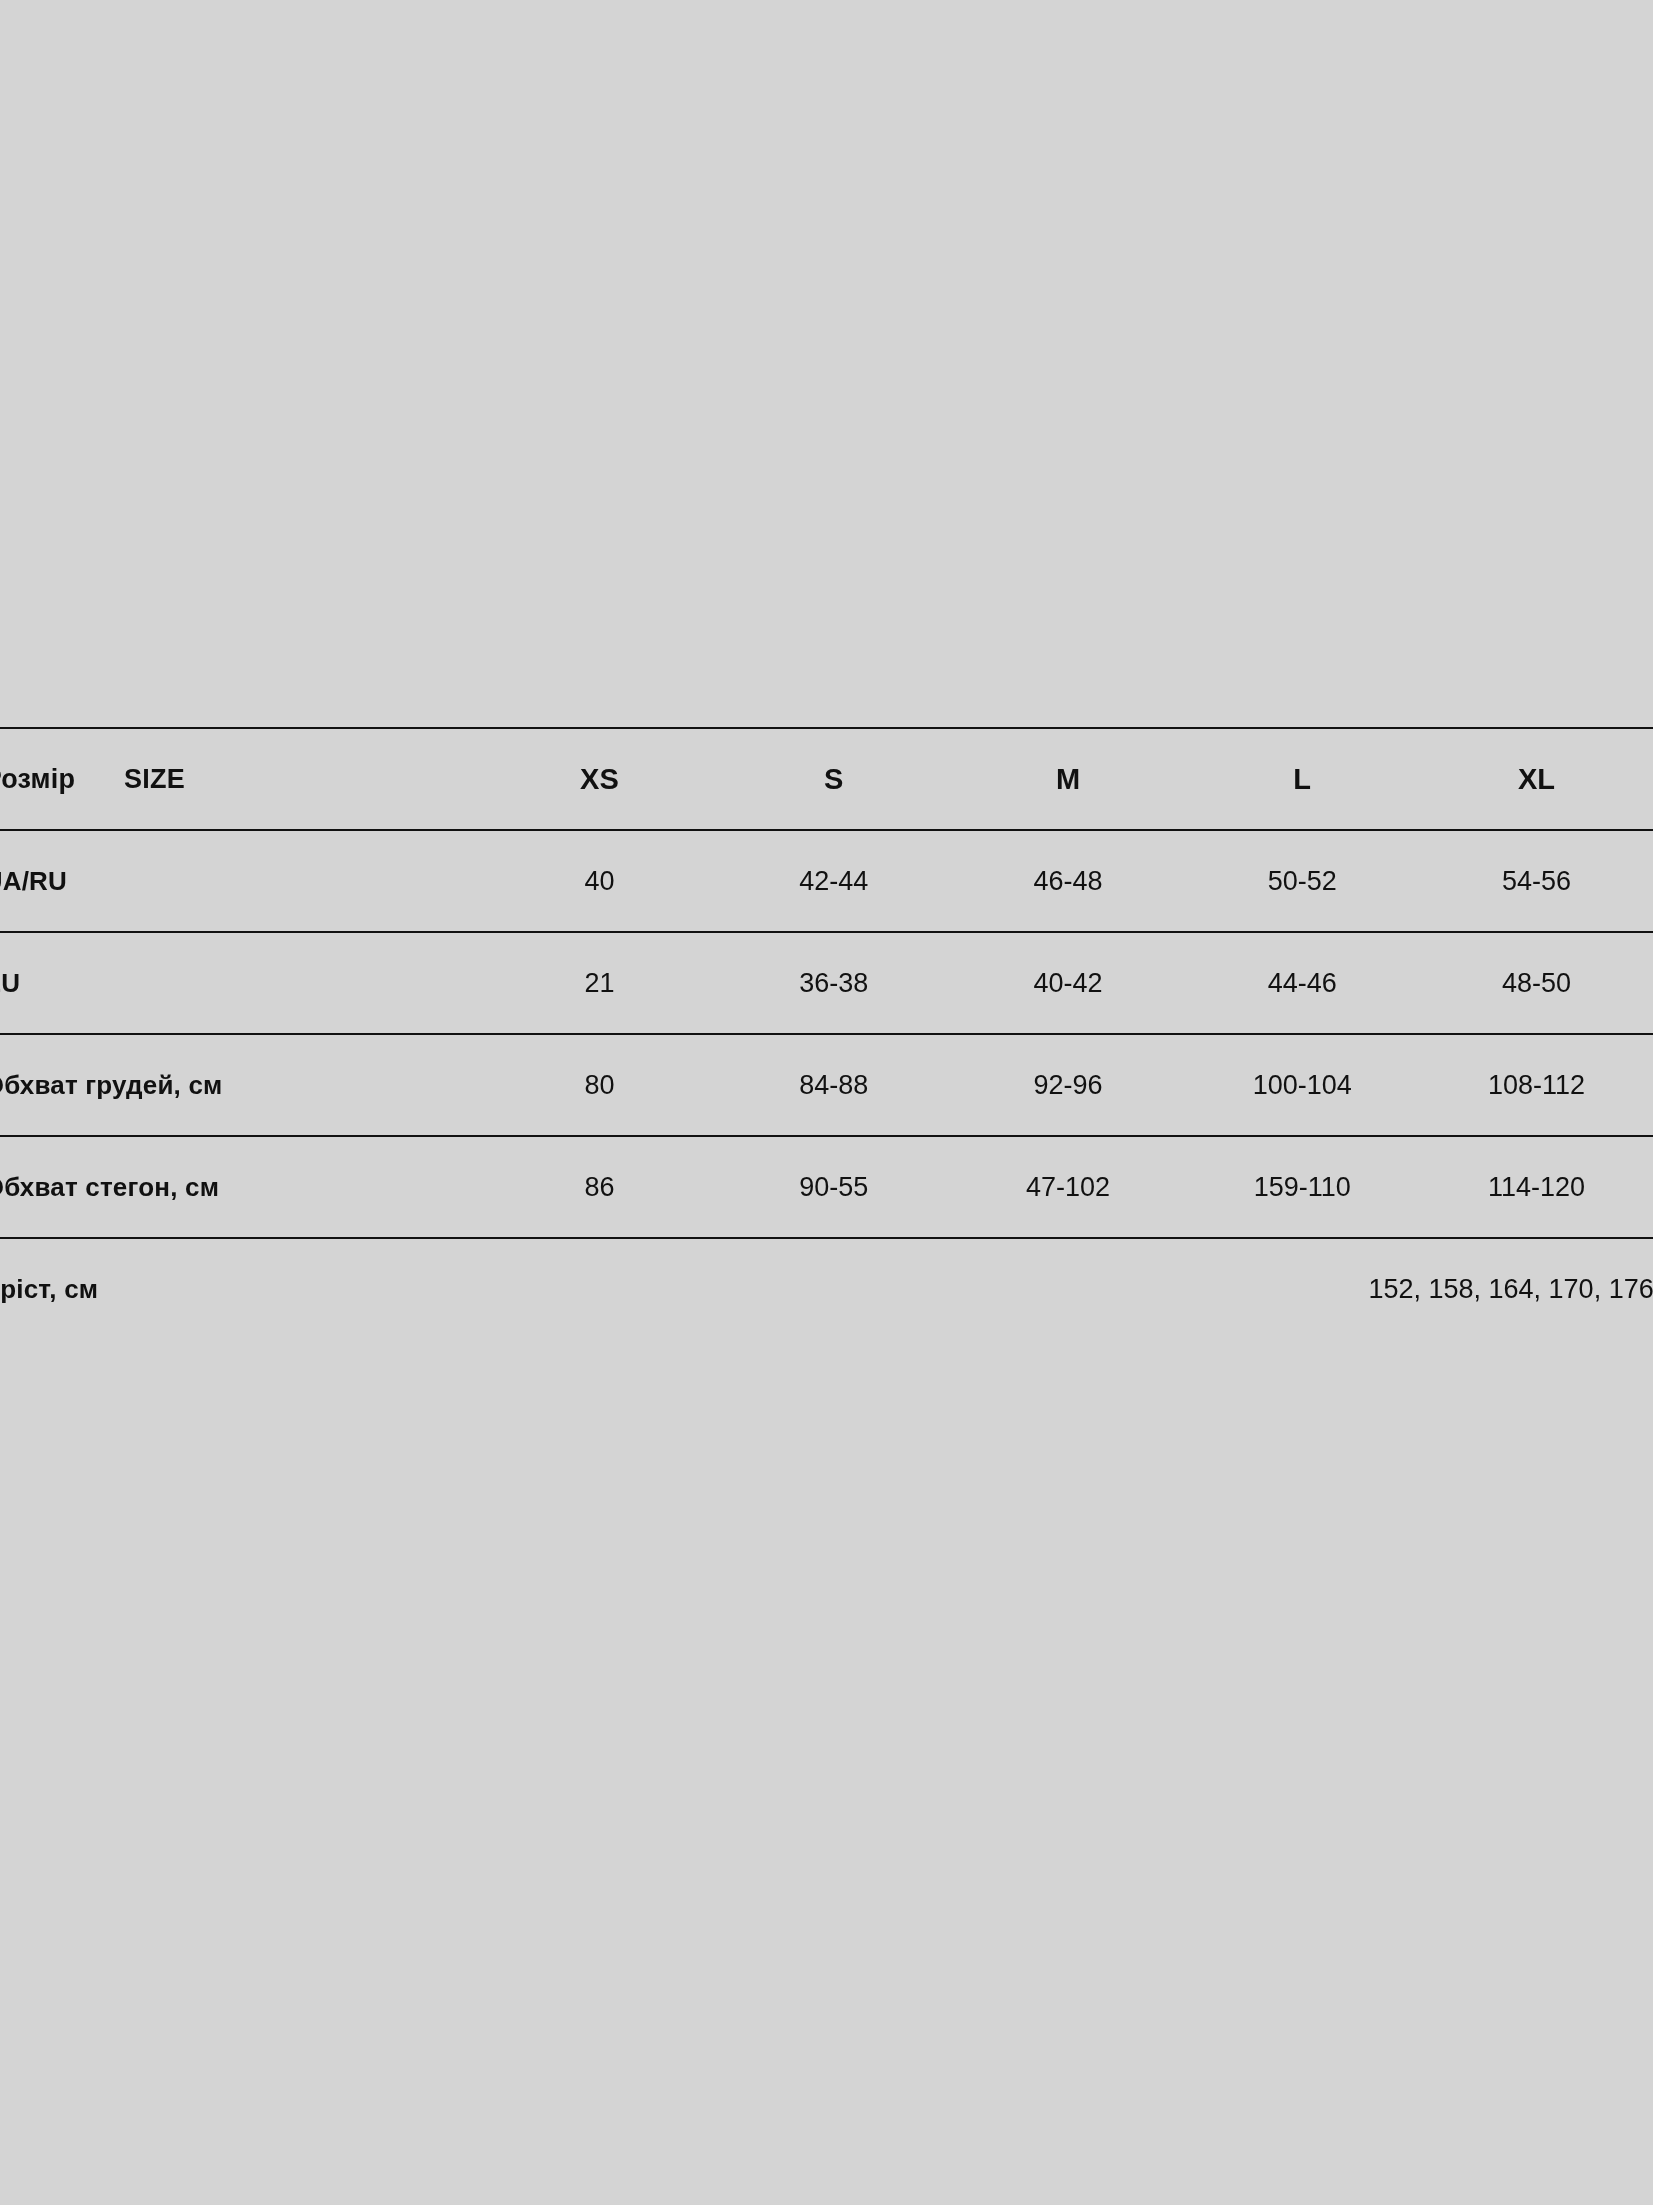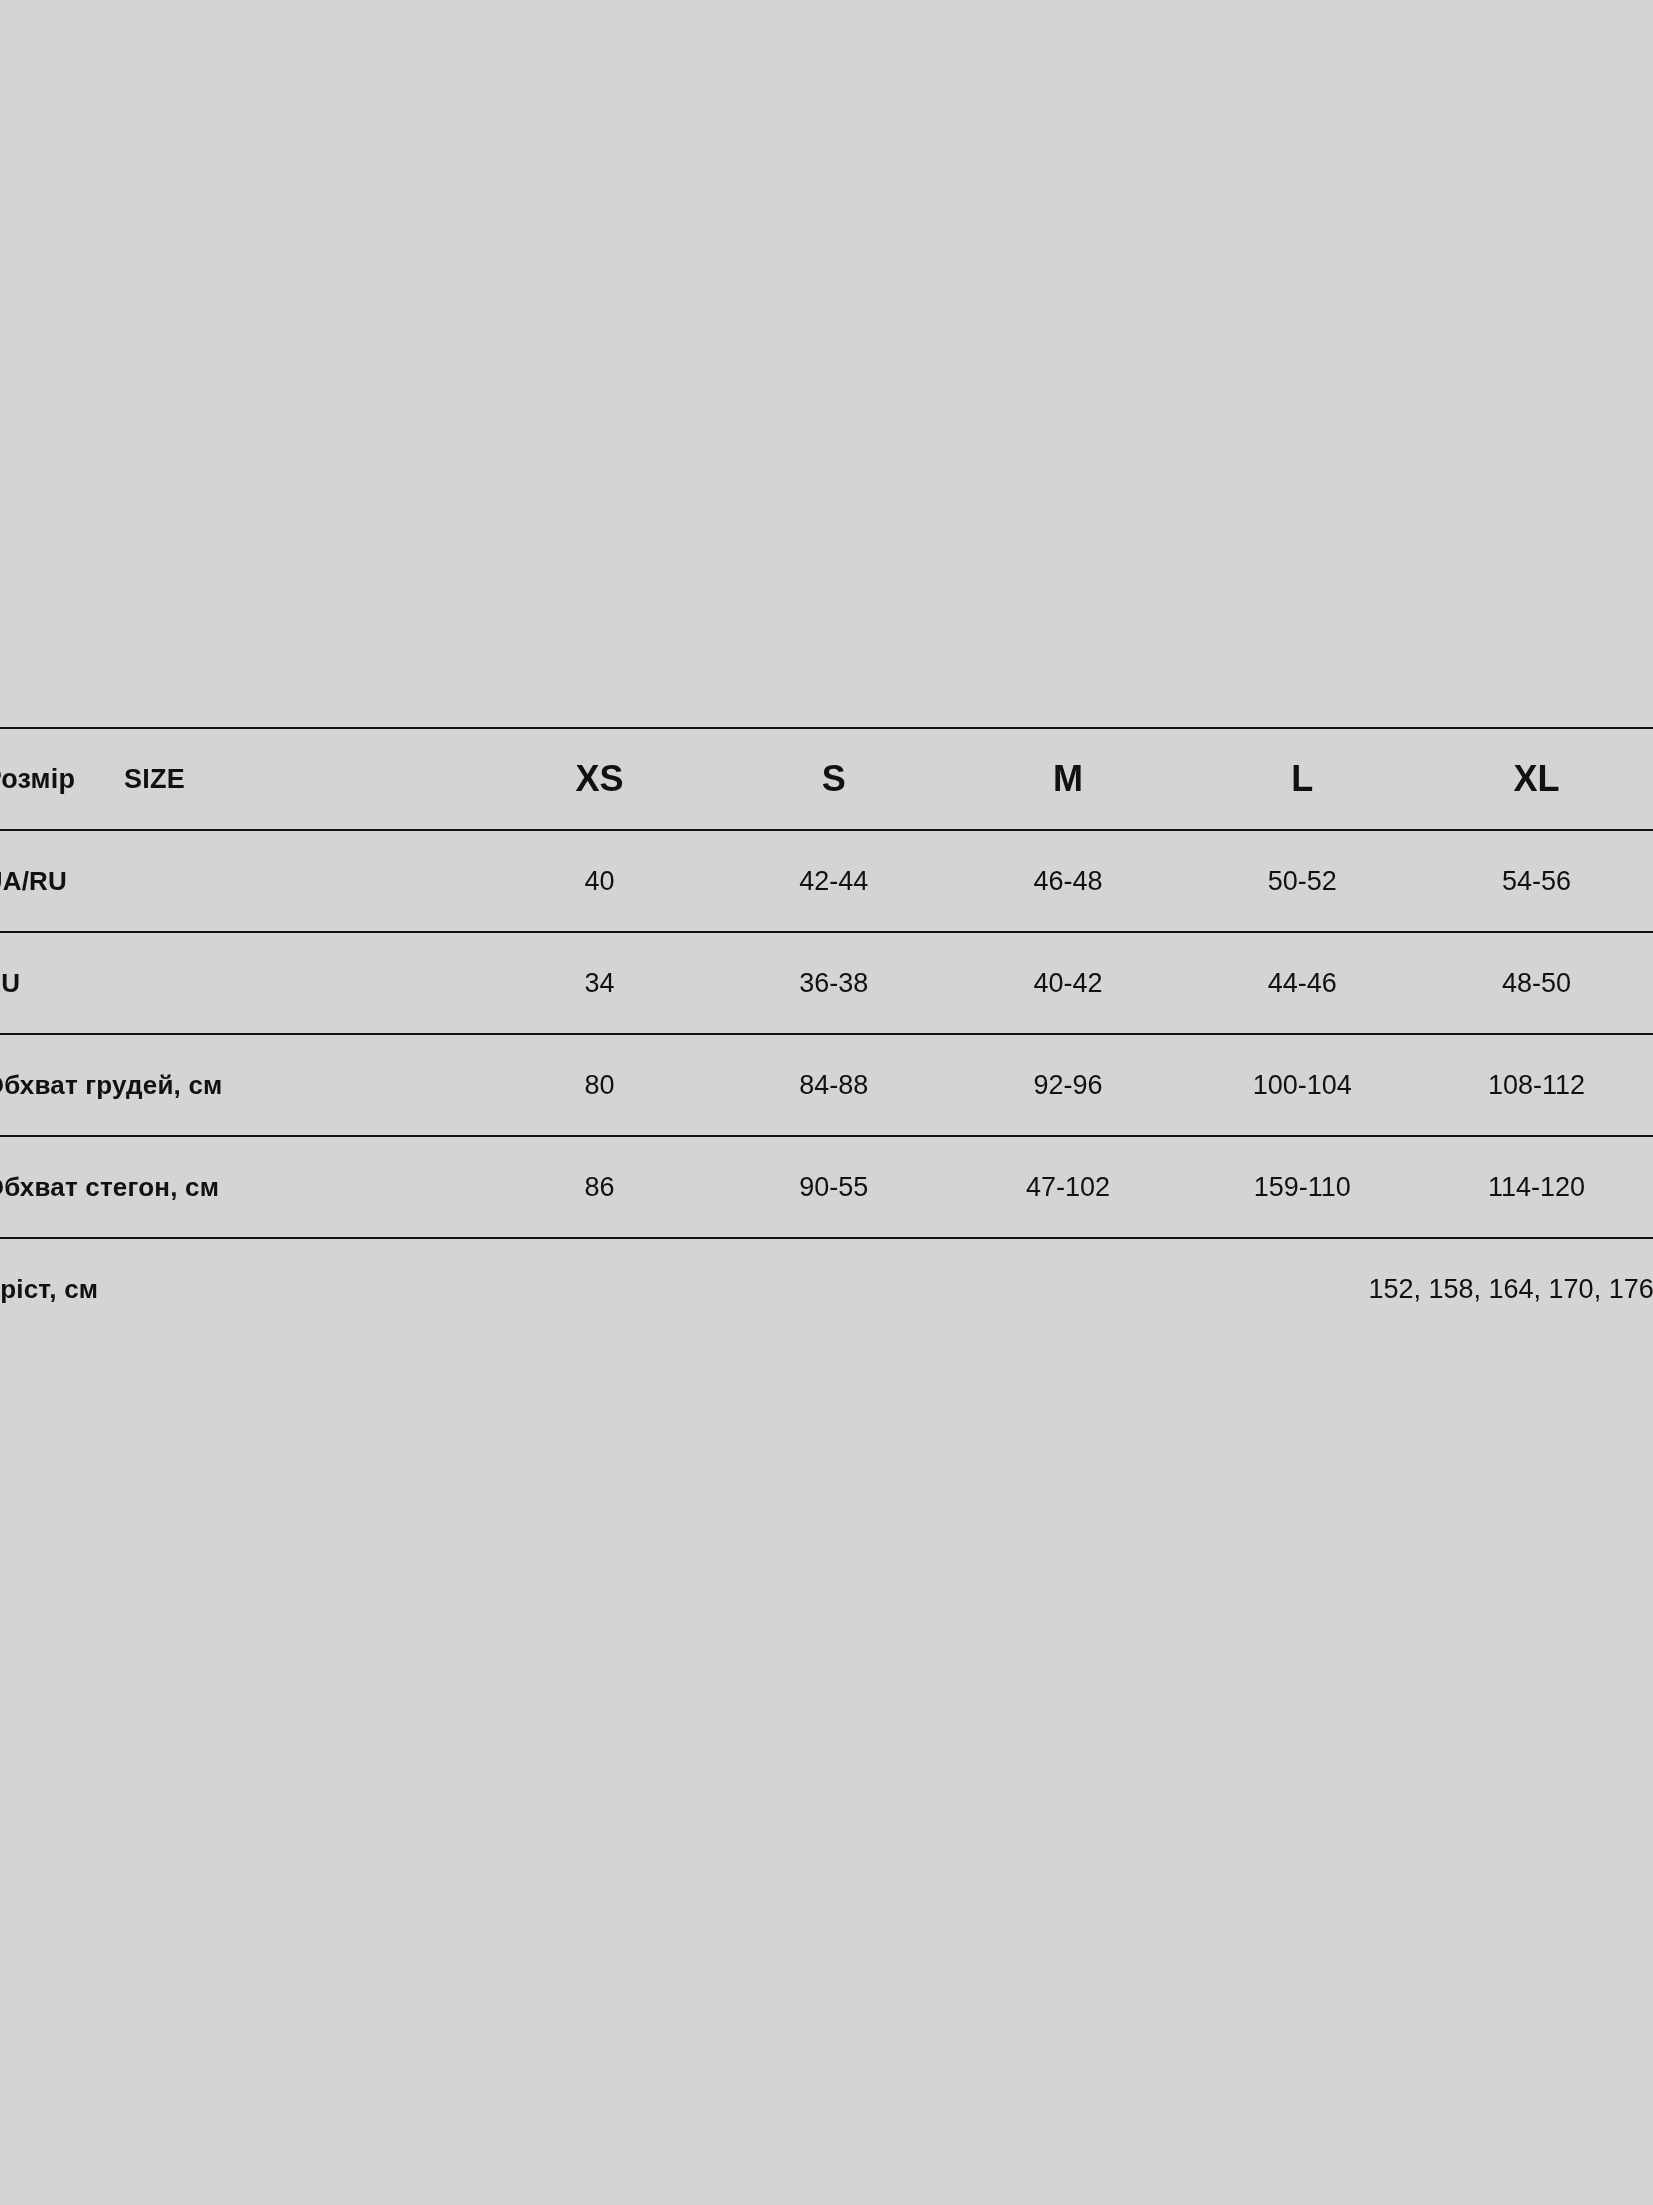--- a/index.html
+++ b/index.html
@@ -57,21 +57,21 @@
     width: 234px;
     text-align: center;
     font-size: 27px;
     font-weight: normal;
     vertical-align: middle;
     height: 100px;
     border-left: 2.5px solid #111111;
   }
 
   .head-cell {
-    font-size: 36px;
+    font-size: 29px;
     font-weight: bold;
   }
 
   tr.header-row .label-cell {
     font-size: 27px;
   }
 
   .head-label-inner {
     display: inline-block;
   }
@@ -124,21 +124,21 @@
         <td class="label-cell">UA/RU</td>
         <td class="val-cell">40</td>
         <td class="val-cell">42-44</td>
         <td class="val-cell">46-48</td>
         <td class="val-cell">50-52</td>
         <td class="val-cell">54-56</td>
       </tr>
 
       <tr class="hline">
         <td class="label-cell">EU</td>
-        <td class="val-cell">34</td>
+        <td class="val-cell">21</td>
         <td class="val-cell">36-38</td>
         <td class="val-cell">40-42</td>
         <td class="val-cell">44-46</td>
         <td class="val-cell">48-50</td>
       </tr>
 
       <tr class="hline">
         <td class="label-cell">Обхват грудей, см</td>
         <td class="val-cell">80</td>
         <td class="val-cell">84-88</td>

